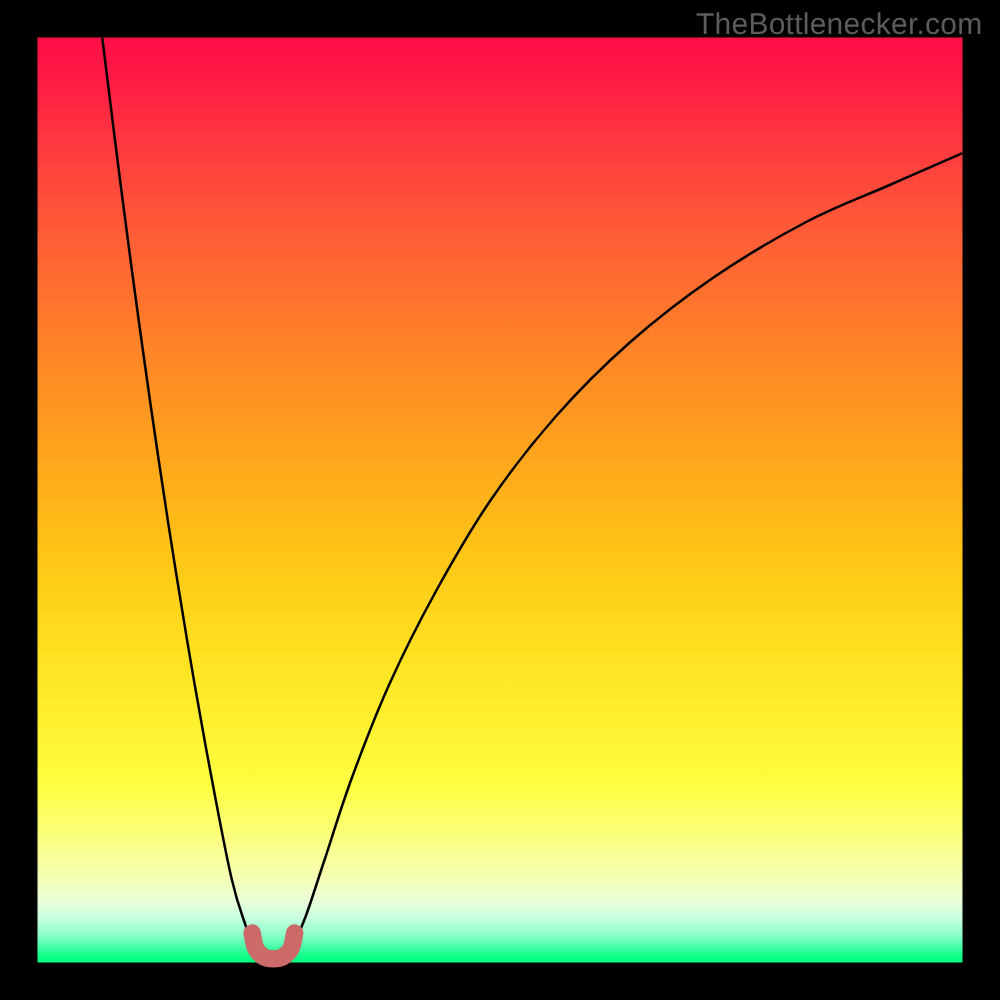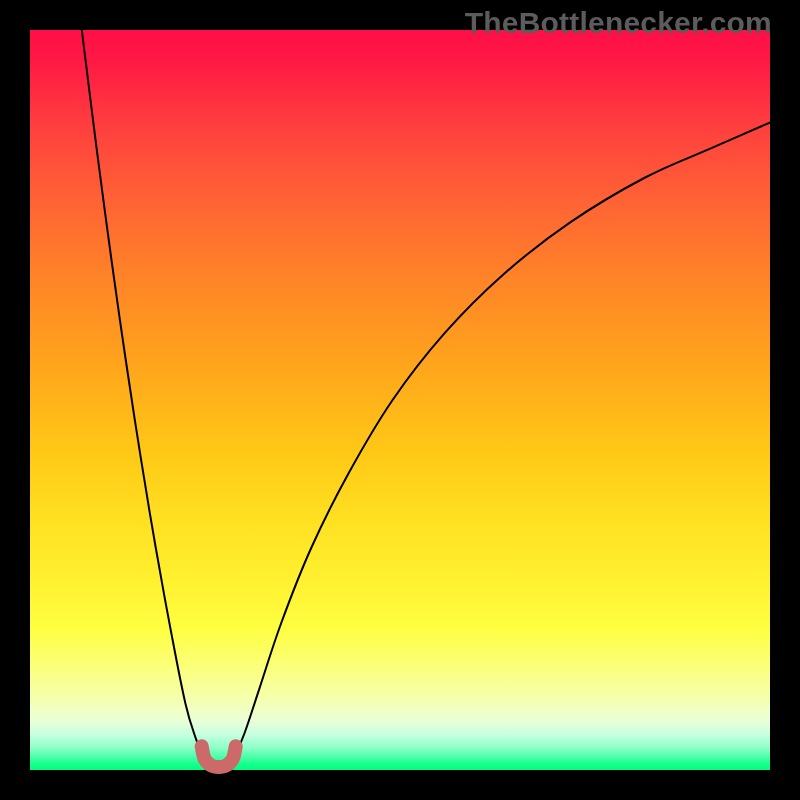--- a/index.html
+++ b/index.html
@@ -43,24 +43,24 @@
       #c7ffe0 95.2%,
       #8dffc8 97%,
       #47ffa8 98.3%,
       #16ff8d 99.2%,
       #00ff80 100%
     );
   }
   .watermark {
     position: absolute;
     top: 6px;
-    right: 28px;
+    right: 14px;
     color: #5c5c5c;
-    font-size: 30px;
-    font-weight: 700;
+    font-size: 24px;
+    font-weight: 400;
     letter-spacing: 0.2px;
   }
   svg.curves {
     position: absolute;
     left: 0;
     top: 0;
     width: 740px;
     height: 740px;
     overflow: visible;
   }

